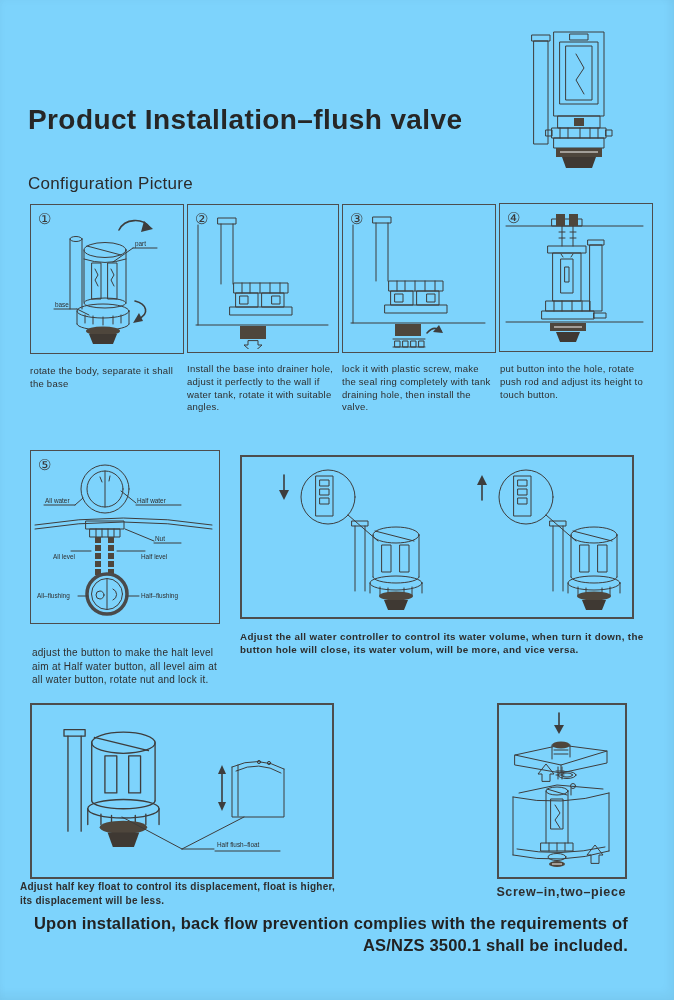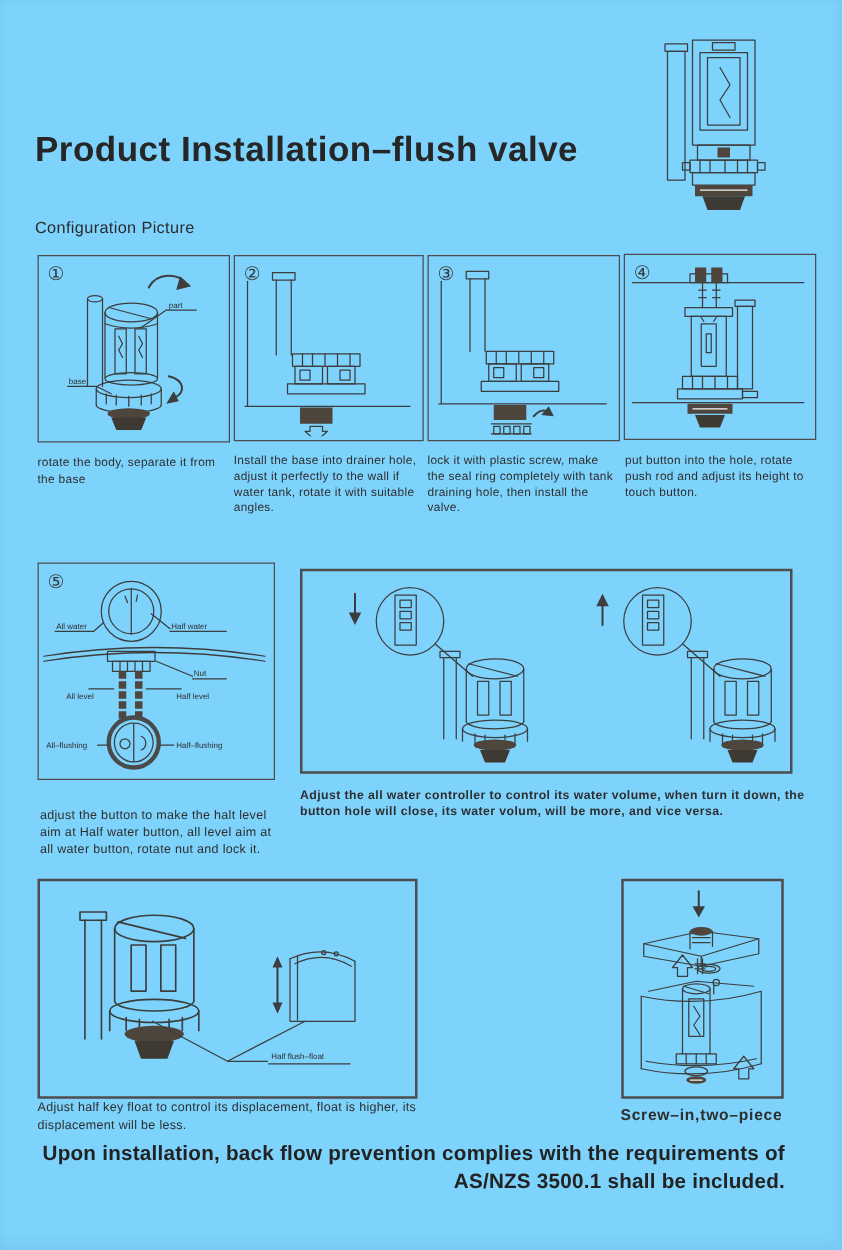--- a/index.html
+++ b/index.html
@@ -4,21 +4,21 @@
 <style>
   html,body{margin:0;padding:0;background:#ffffff;}
   .page{
     position:relative;width:674px;height:1000px;overflow:hidden;
     background:#7dd3fc;
     box-shadow:inset -4px -6px 10px rgba(0,0,0,0.045), inset 2px 2px 6px rgba(0,0,0,0.02);
     font-family:"Liberation Sans", sans-serif;color:#2b2b2b;
   }
   .abs{position:absolute;}
   .title{font-size:28px;font-weight:bold;color:#262626;letter-spacing:0.4px;}
-  .subtitle{font-size:13px;color:#2b2b2b;letter-spacing:0.3px;}
+  .subtitle{font-size:17px;color:#2b2b2b;letter-spacing:0.3px;}
   .panel{position:absolute;border:1.5px solid #4d4d4d;background:transparent;}
   .panel.thick{border-width:2px;}
   .badge{position:absolute;left:7px;top:5px;font-size:15px;color:#3a3a3a;}
   .cap{position:absolute;font-size:9.5px;line-height:1.35;letter-spacing:0.25px;color:#2e2e2e;}
   .cap.md{font-size:10px;}
   .cap.bd{font-weight:bold;font-size:9.8px;letter-spacing:0.35px;}
   .screwcap{font-size:12.5px;font-weight:bold;letter-spacing:0.6px;text-align:right;color:#2e2e2e;}
   .footer{font-size:16.5px;font-weight:600;color:#222;line-height:1.35;letter-spacing:0.2px;}
   svg{display:block;}
   svg .ln{stroke:#3d3d3d;stroke-width:1;fill:none;stroke-linecap:round;stroke-linejoin:round;}
@@ -175,21 +175,21 @@
         <rect x="42" y="107" width="52" height="8"></rect>
         <rect x="94" y="109" width="12" height="5"></rect>
         <path d="M6,118 H143"></path>
       </g>
       <rect x="50" y="119" width="36" height="8" class="fil"></rect>
       <path d="M54,123 H82" class="wt"></path>
       <polygon points="56,128 80,128 76,138 60,138" class="fild"></polygon>
     </svg>
   </div>
 
-  <div class="cap" style="left:30px;top:365px;width:152px;">rotate the body, separate it from the base</div>
+  <div class="cap" style="left:30px;top:365px;width:152px;">rotate the body, separate it shall the base</div>
   <div class="cap" style="left:187px;top:363px;width:152px;">Install the base into drainer hole, adjust it perfectly to the wall if water tank, rotate it with suitable angles.</div>
   <div class="cap" style="left:342px;top:363px;width:152px;">lock it with plastic screw, make the seal ring completely with tank draining hole, then install the valve.</div>
   <div class="cap" style="left:500px;top:363px;width:150px;">put button into the hole, rotate push rod and adjust its height to touch button.</div>
 
   <div class="panel" style="left:30px;top:450px;width:188px;height:172px;">
     <span class="badge">⑤</span>
     <svg width="185" height="169" viewBox="0 0 185 169">
       <g class="ln">
         <circle cx="74" cy="38" r="24"></circle>
         <circle cx="74" cy="38" r="18"></circle>
@@ -373,18 +373,18 @@
         <rect x="42" y="138" width="32" height="8"></rect>
         <path d="M50,138 V146 M58,138 V146 M66,138 V146"></path>
       </g>
       <ellipse cx="58" cy="152" rx="9" ry="3.5" class="ln"></ellipse>
       <ellipse cx="58" cy="159" rx="8" ry="3" class="fil"></ellipse>
       <path d="M53,159 h10" class="wt"></path>
       <path d="M92,158 v-8 h-4 l8,-10 8,10 h-4 v8 z" class="ln"></path>
     </svg>
   </div>
 
-  <div class="cap md" style="left:30px;top:880px;width:316px;">Adjust half key float to control its displacement, float is higher, its displacement will be less.</div>
+  <div class="cap md" style="left:20px;top:880px;width:316px;font-weight:bold;">Adjust half key float to control its displacement, float is higher, its displacement will be less.</div>
   <div class="abs screwcap" style="left:494px;top:885px;width:132px;">Screw–in,two–piece</div>
 
   <div class="abs footer" style="left:28px;top:912px;width:600px;text-align:right;">Upon installation, back flow prevention complies with the requirements of AS/NZS 3500.1 shall be included.</div>
 
 </div>
 
 </body></html>

